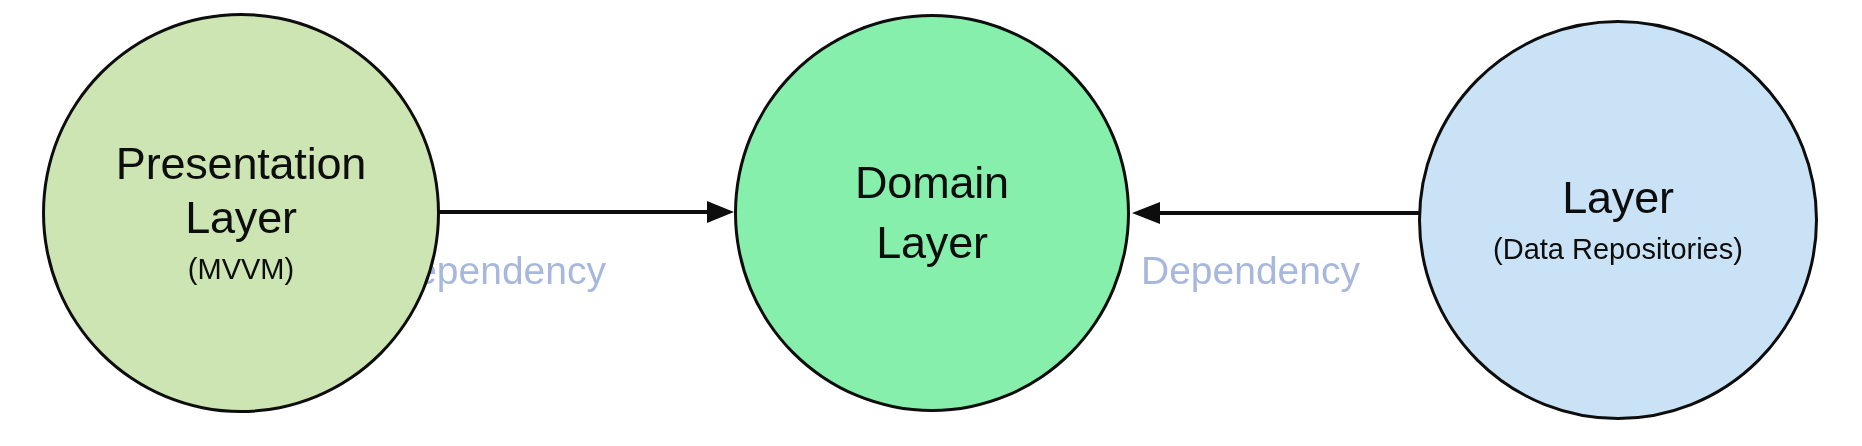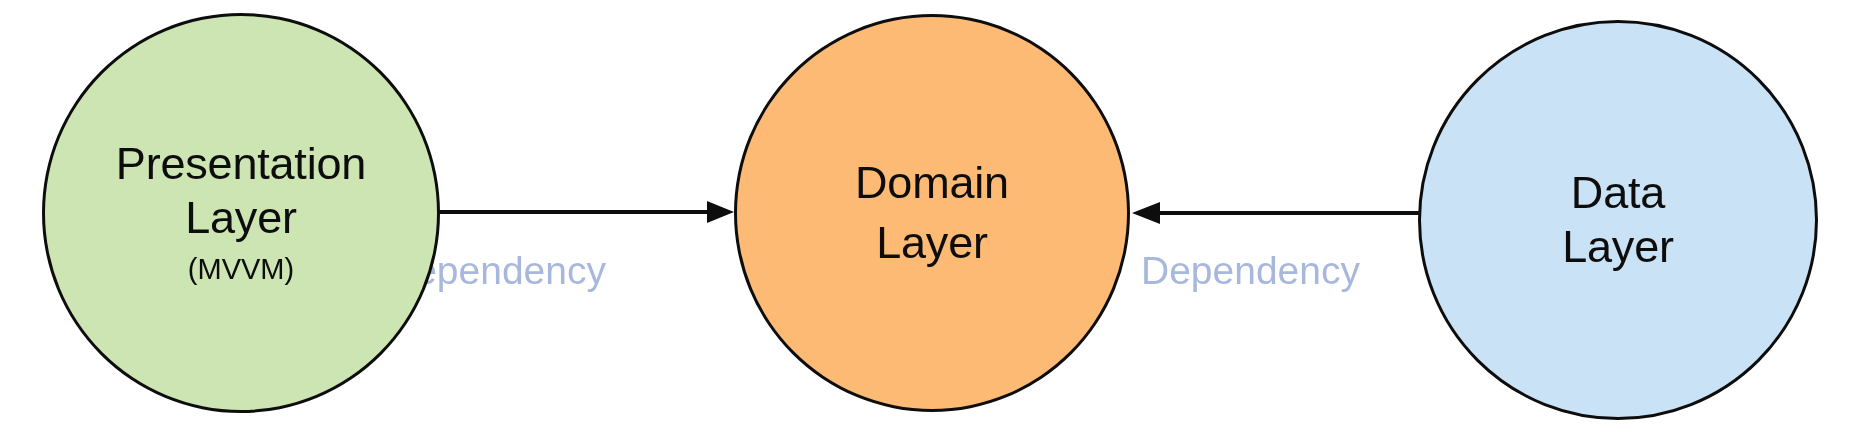--- a/index.html
+++ b/index.html
@@ -107,23 +107,23 @@
 
   <div class="edge-label" id="edge-label-left" style="color: rgb(168, 184, 221);">Dependency</div>
   <div class="edge-label" id="edge-label-right" style="color: rgb(168, 184, 221);">Dependency</div>
 
   <div class="node" id="node-presentation" style="background: rgb(204, 229, 179); border-color: rgb(13, 13, 13);">
     <div class="title-line">Presentation</div>
     <div class="title-line">Layer</div>
     <div class="sub-line">(MVVM)</div>
   </div>
 
-  <div class="node" id="node-domain" style="background: #fdba74; border-color: rgb(13, 13, 13); gap: 6px;">
+  <div class="node" id="node-domain" style="background: #86efac; border-color: rgb(13, 13, 13); gap: 6px;">
     <div class="title-line">Domain</div>
     <div class="title-line">Layer</div>
   </div>
 
   <div class="node" id="node-data" style="background: rgb(201, 226, 245); border-color: rgb(13, 13, 13);">
-    <div class="title-line">Data</div>
     <div class="title-line">Layer</div>
+    <div class="sub-line">(Data Repositories)</div>
   </div>
 
 </div>
 
 </body></html>

